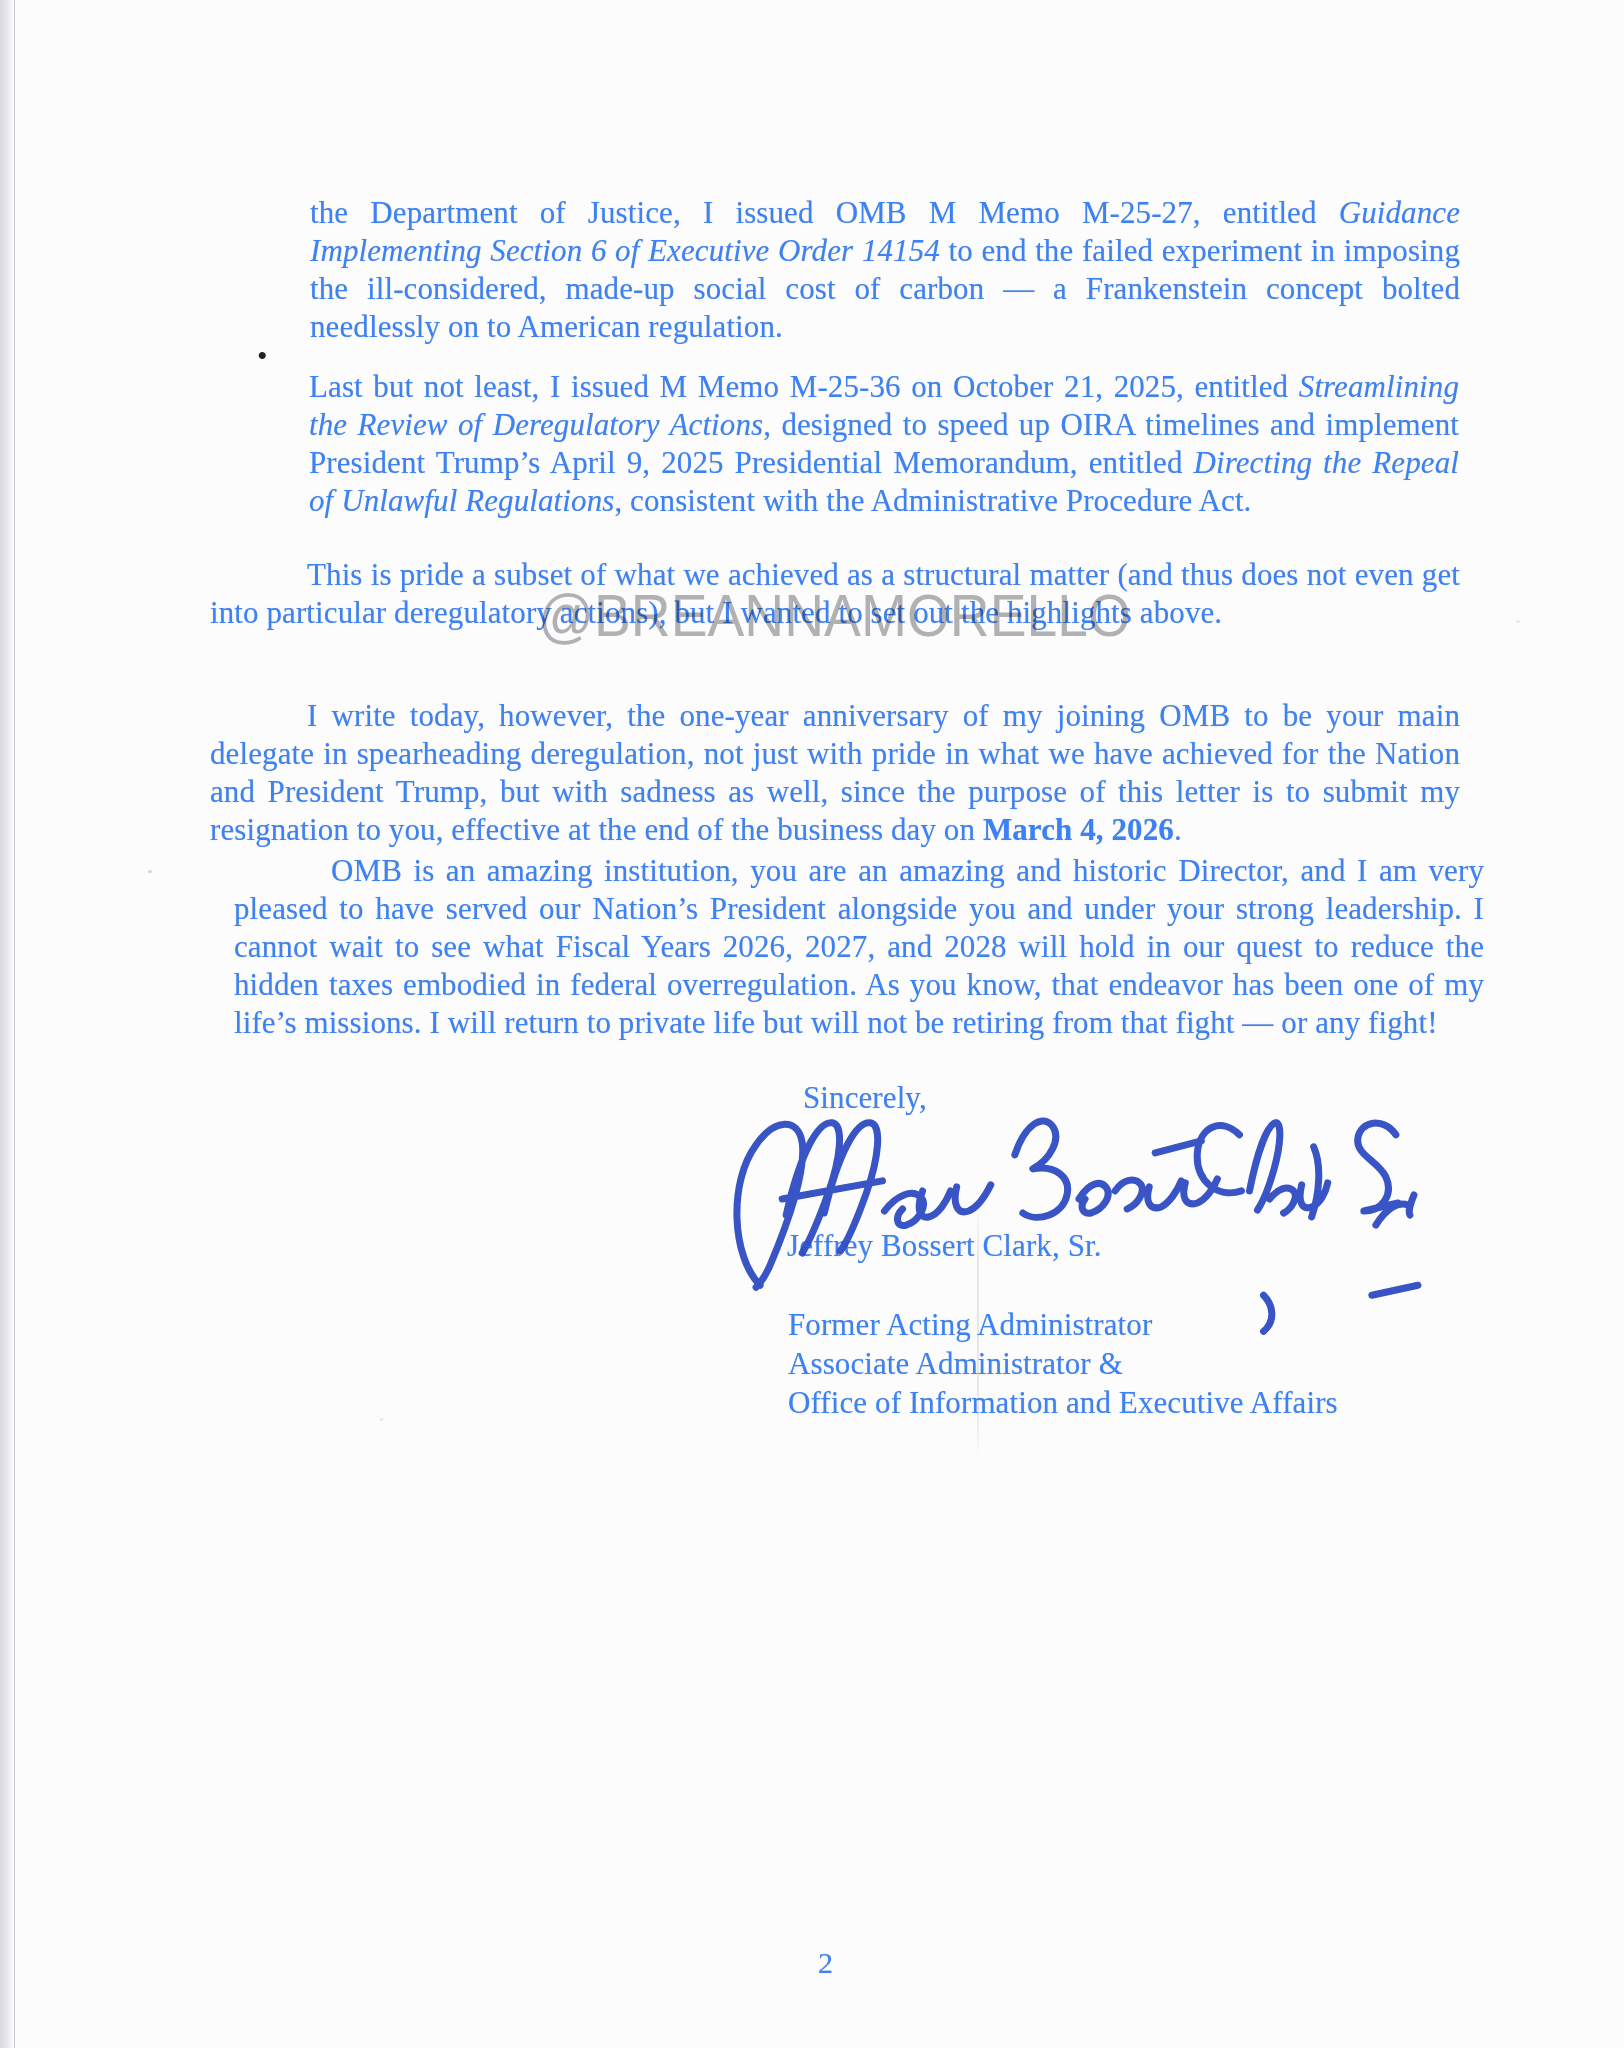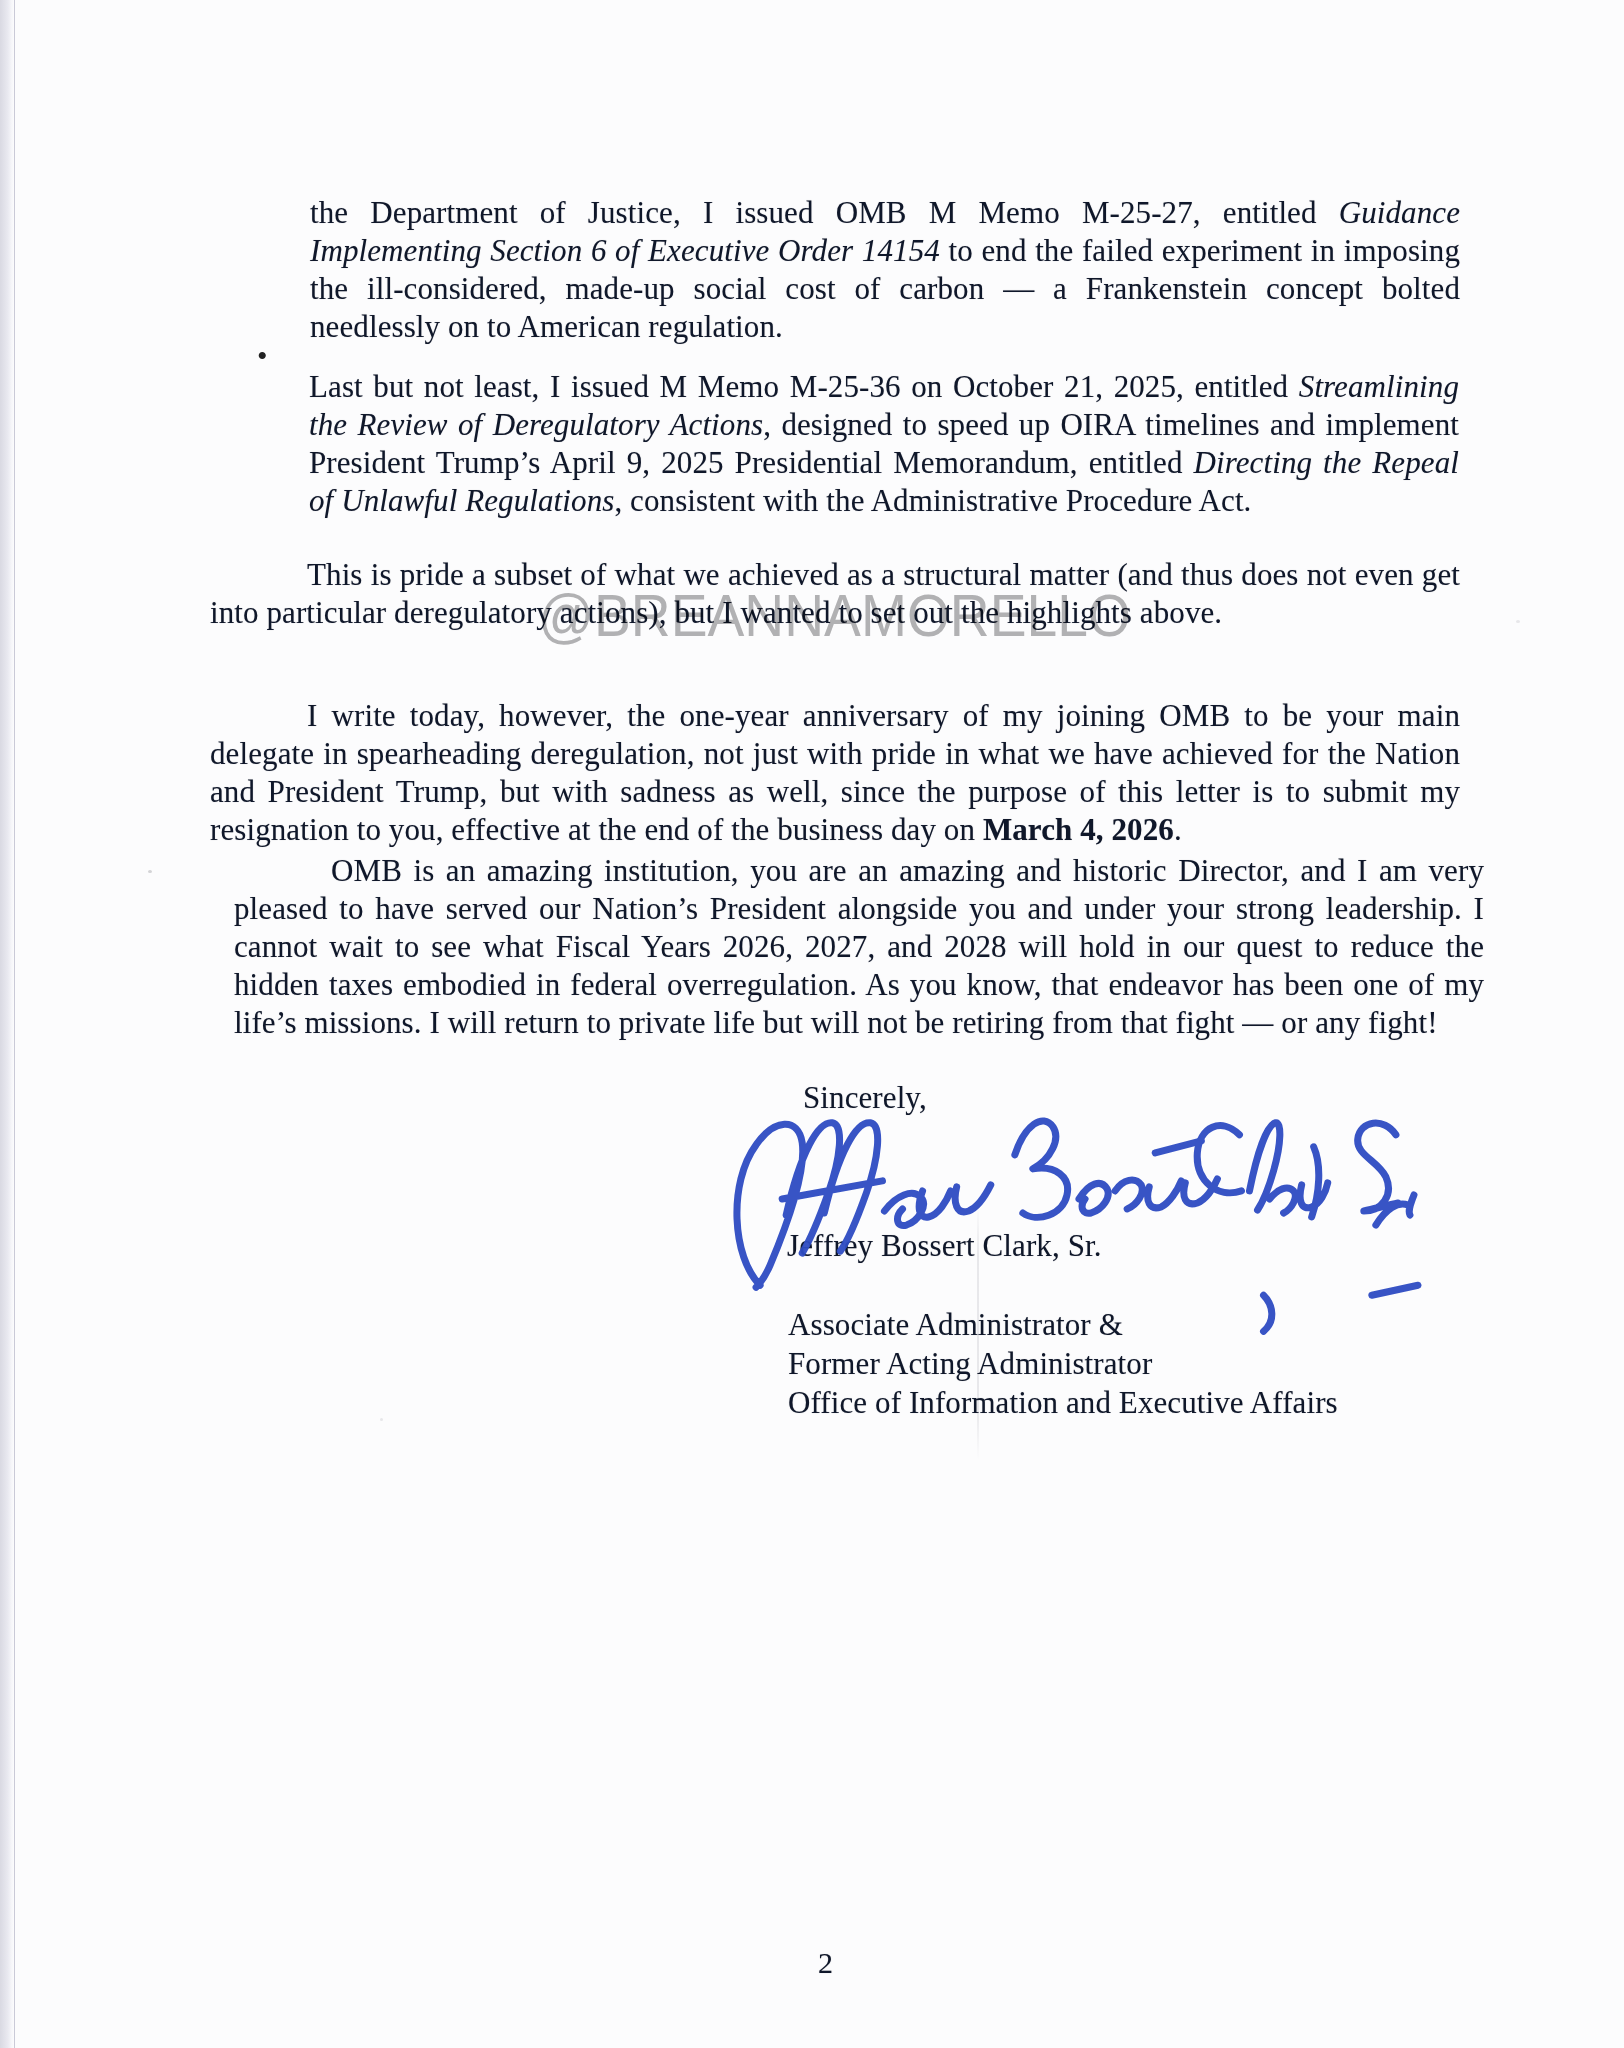--- a/index.html
+++ b/index.html
@@ -14,21 +14,21 @@
     position:absolute;left:0;top:0;bottom:0;width:14px;
     background:linear-gradient(to right,#d9d9e2 0%,#e9e9f0 55%,#f7f7fa 85%,#fcfcfd 100%);
     border-right:1px solid rgba(190,190,205,.55);
   }
   .crease{
     position:absolute;left:977px;top:1205px;width:2px;height:255px;
     background:linear-gradient(to bottom,rgba(110,110,125,0),rgba(110,110,125,.14) 20%,rgba(110,110,125,.14) 80%,rgba(110,110,125,0));
   }
   .t{
     position:absolute;
-    color:#0f172a;
+    color:#3b82f6;
     font-size:31px;line-height:38px;
     text-shadow:0 0 1px rgba(40,40,48,.28);
     letter-spacing:.1px;
   }
   .just{text-align:justify;}
   .indent{text-indent:97px;}
   .i{font-style:italic;}
   .b{font-weight:700;}
   .bullet-marker{
     position:absolute;left:257px;top:339px;
@@ -112,22 +112,22 @@
 
     <path d="M668,36 C656,18 632,22 630,40 C628,56 650,62 658,78 C666,96 654,112 636,112 C646,110 660,106 670,104
       M648,126 C658,110 670,102 680,106
       M686,96 C682,106 680,112 682,116
       M644,196 L690,186"></path>
   </svg>
 
   <div class="t sig-block typed-name">Jeffrey Bossert Clark, Sr.</div>
 
   <div class="t sig-block titles">
+    <div>Former Acting Administrator</div>
     <div>Associate Administrator &amp;</div>
-    <div>Former Acting Administrator</div>
     <div>Office of Information and Executive Affairs</div>
   </div>
 
   <div class="t pagenum">2</div>
 
   <div class="speck" style="left:148px;top:870px;width:4px;height:3px;"></div>
   <div class="speck" style="left:1516px;top:620px;width:4px;height:3px;opacity:.5;"></div>
   <div class="speck" style="left:380px;top:1418px;width:3px;height:3px;opacity:.5;"></div>
 </div>
 

